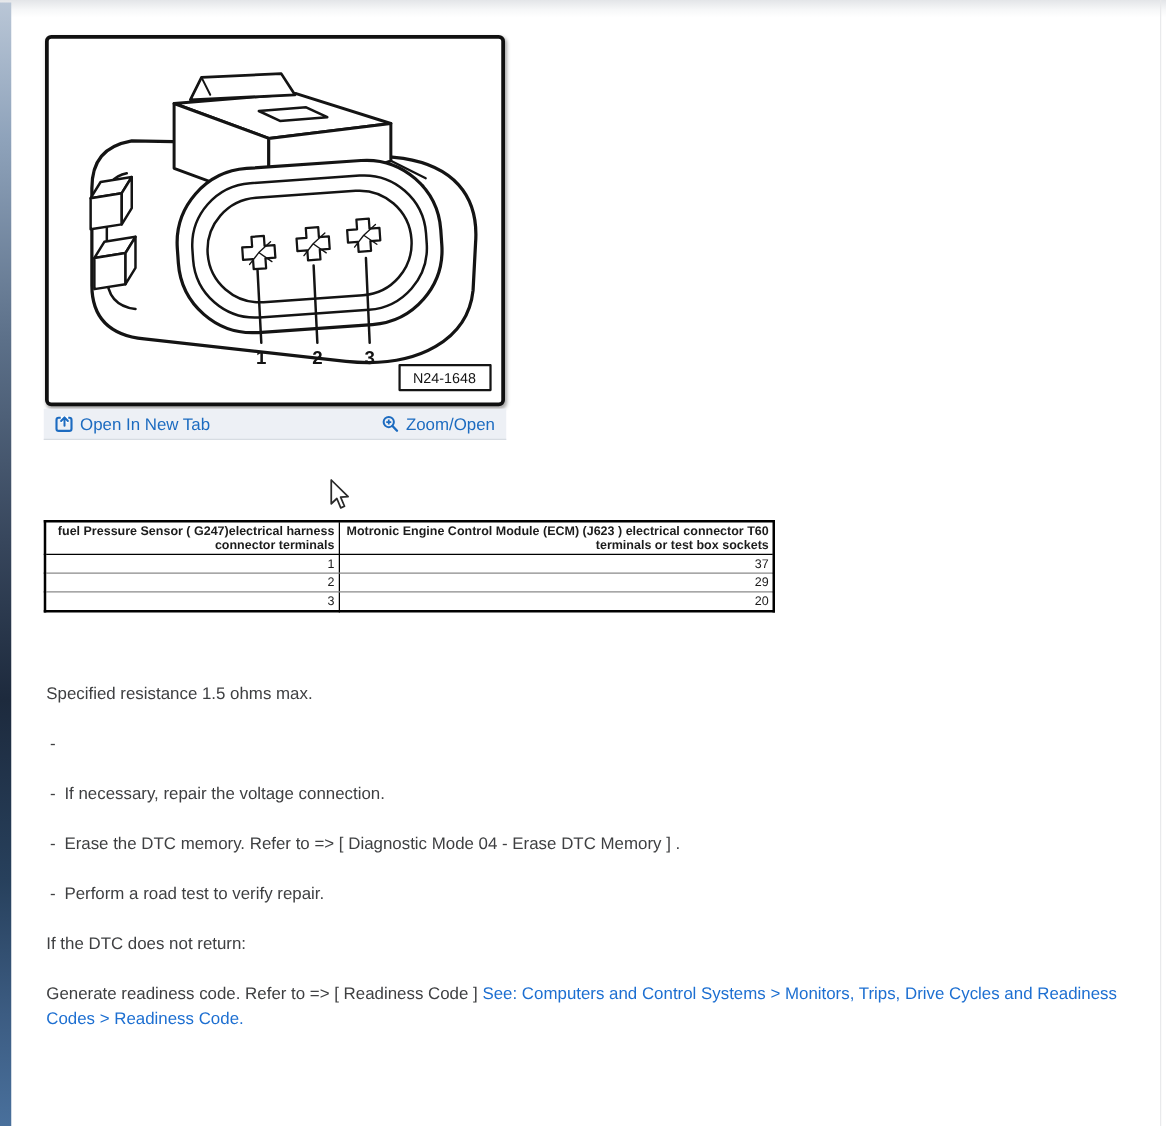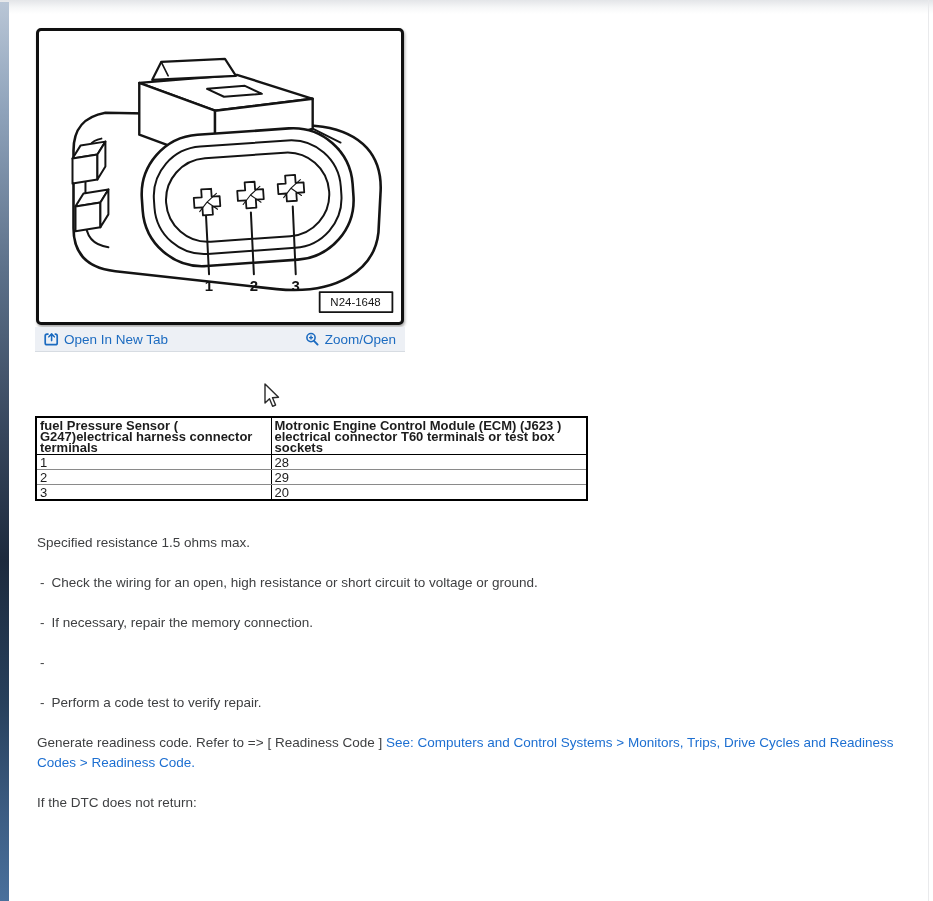--- a/index.html
+++ b/index.html
@@ -23,32 +23,32 @@
   .figure-links { position:absolute; left:35px; top:327px; width:370px; height:25px;
     background:#edf0f5; border-bottom:1px solid #d7dce2;
     display:flex; align-items:center; justify-content:space-between; padding:0 9px; }
   .img-link { display:flex; align-items:center; gap:5px; color:#1c6bc0;
     font-size:13.5px; cursor:pointer; text-decoration:none; }
   .img-link svg { flex:0 0 auto; }
 
   
   .pin-table { position:absolute; left:35px; top:416px; border-collapse:collapse;
     background:#fff; border:2px solid #000; }
-  .pin-table th, .pin-table td { font-size:13px; color:#1c1c1c; text-align:left;
+  .pin-table th, .pin-table td { font-size:10px; color:#1c1c1c; text-align:right;
     vertical-align:top; padding:2px 3px 1px 3px; }
   .pin-table th { font-weight:bold; border-bottom:1px solid #000; line-height:11px; }
   .pin-table .c1 { width:235px; border-right:1px solid #000; }
-  .pin-table .c2 { width:316px; }
+  .pin-table .c2 { width:348px; }
   .pin-table td { height:13px; border-bottom:1px solid #8a8a8a; line-height:11px; }
   .pin-table tr:last-child td { border-bottom:none; }
 
   
   .copy { position:absolute; left:37px; top:533px; width:882px;
     font-size:13.5px; line-height:20px; color:#3f4042; }
-  .copy p { margin:0 0 20px 0; }
+  .copy p { margin:12px 0 20px 0; }
   .copy .bullet { display:flex; gap:7px; padding-left:3px; }
   .copy .dash { flex:0 0 auto; }
   .text-link { color:#1d6fd1; cursor:pointer; text-decoration:none; }
 
   
   .cursor { position:absolute; left:262px; top:383px; width:19px; height:26px; pointer-events:none; }
 </style>
 </head>
 <body>
 
@@ -139,21 +139,21 @@
   <table class="pin-table">
     <thead>
       <tr>
         <th class="c1">fuel Pressure Sensor ( G247)electrical harness connector terminals</th>
         <th class="c2">Motronic Engine Control Module (ECM) (J623 ) electrical connector T60 terminals or test box sockets</th>
       </tr>
     </thead>
     <tbody>
       <tr>
         <td class="c1">1</td>
-        <td class="c2">28</td>
+        <td class="c2">37</td>
       </tr>
       <tr>
         <td class="c1">2</td>
         <td class="c2">29</td>
       </tr>
       <tr>
         <td class="c1">3</td>
         <td class="c2">20</td>
       </tr>
     </tbody>
@@ -161,33 +161,33 @@
 
   <svg class="cursor" viewBox="0 0 19 26">
     <path d="M 3,1 L 3,20 L 7.5,15.8 L 10.6,23.3 L 13.6,22 L 10.5,14.7 L 16.5,14.3 Z" fill="#ffffff" stroke="#2a2a2a" stroke-width="1.4" stroke-linejoin="round"></path>
   </svg>
 
   <div class="copy">
     <p>Specified resistance 1.5 ohms max.</p>
 
     <p class="bullet">
       <span class="dash">-</span>
-      <span>Check the wiring for an open, high resistance or short circuit to voltage or ground.</span>
     </p>
     <p class="bullet">
       <span class="dash">-</span>
-      <span>If necessary, repair the memory connection.</span>
+      <span>If necessary, repair the voltage connection.</span>
     </p>
     <p class="bullet">
       <span class="dash">-</span>
+      <span>Erase the DTC memory. Refer to =&gt; [ Diagnostic Mode 04 - Erase DTC Memory ] .</span>
     </p>
     <p class="bullet">
       <span class="dash">-</span>
-      <span>Perform a code test to verify repair.</span>
+      <span>Perform a road test to verify repair.</span>
     </p>
 
+    <p>If the DTC does not return:</p>
+
     <p><span>Generate readiness code. Refer to =&gt; [ Readiness Code ] </span><a class="text-link">See: Computers and Control Systems &gt; Monitors, Trips, Drive Cycles and Readiness Codes &gt; Readiness Code.</a></p>
-
-    <p>If the DTC does not return:</p>
 
   </div>
 
 </div>
 
 </body></html>

